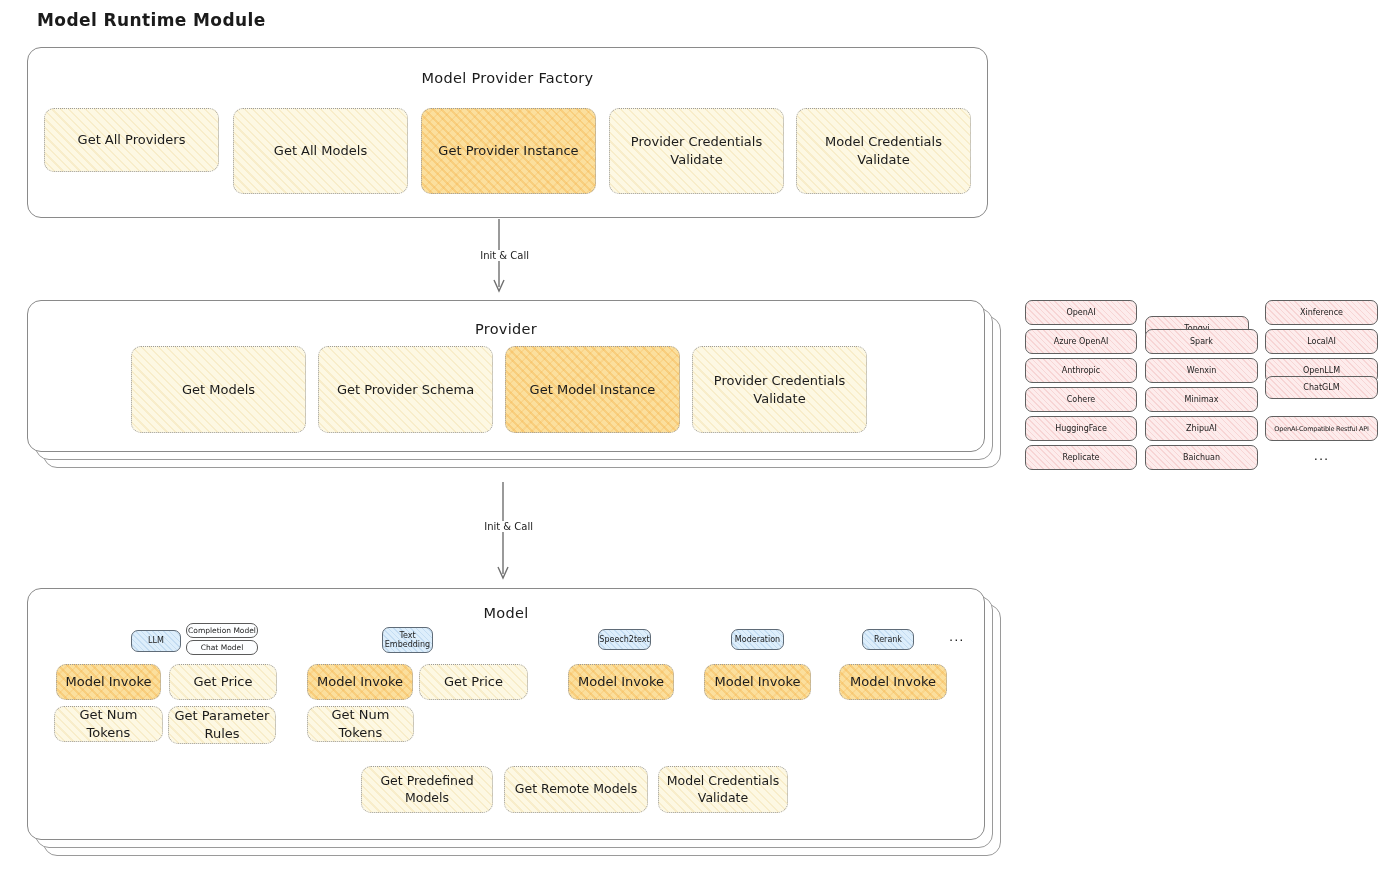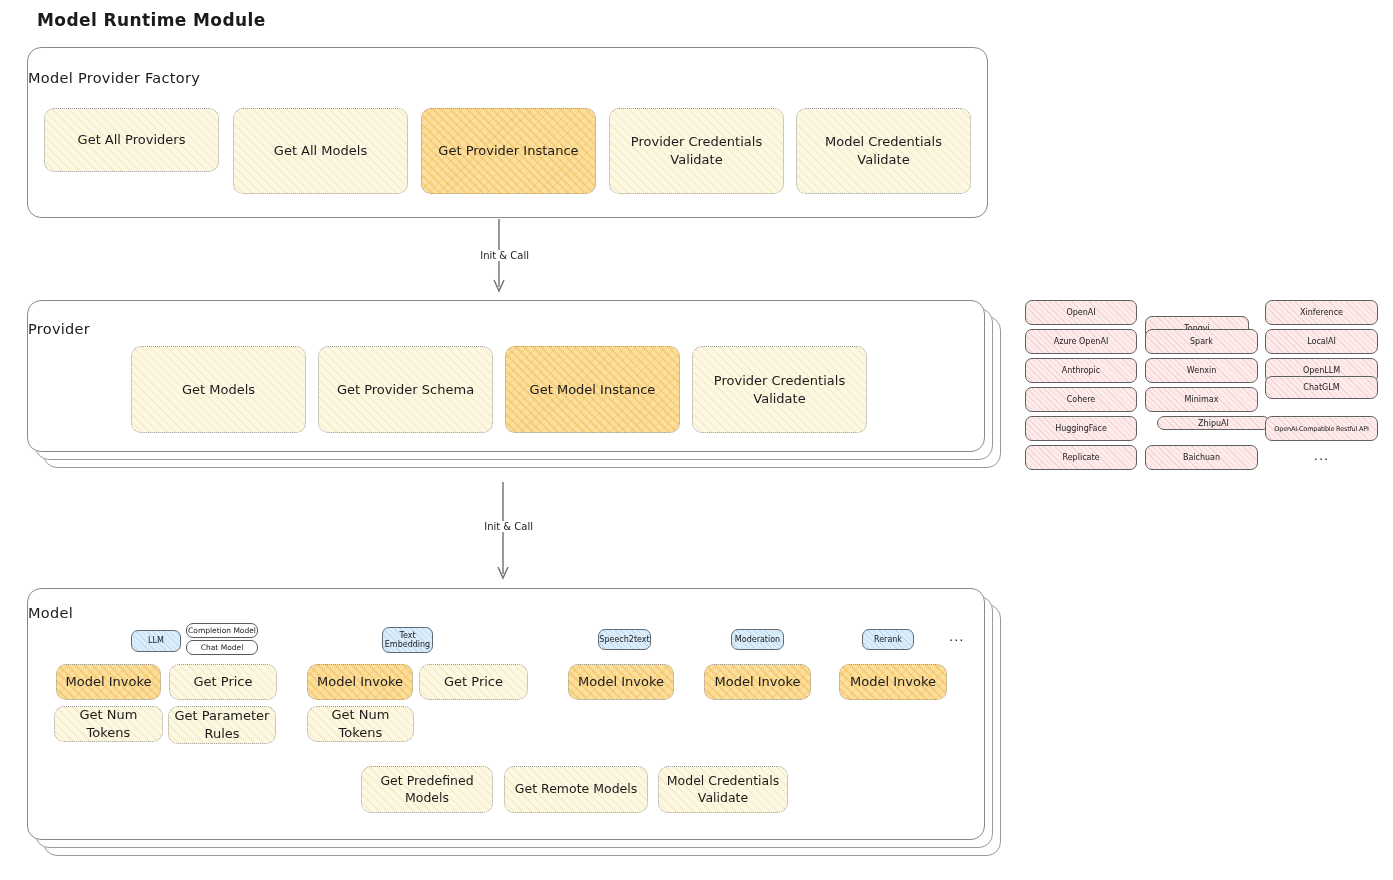--- a/index.html
+++ b/index.html
@@ -2,21 +2,21 @@
 <html><head>
 <meta charset="utf-8">
 <style>
   *{box-sizing:border-box;margin:0;padding:0}
   html,body{width:1393px;height:880px}
   body{position:relative;background:#ffffff;font-family:"DejaVu Sans",sans-serif;color:#1b1b1b;overflow:hidden}
   .page-title{position:absolute;left:37px;top:10px;font-size:17px;font-weight:bold;letter-spacing:.4px}
   .box{position:absolute;border:1.6px solid #8a8a8a;border-radius:14px;background:#fff;z-index:2}
   .layer{position:absolute;border:1.4px solid #9a9a9a;border-radius:14px;background:#fff}
   .z1{z-index:1}.z0{z-index:0}
-  .box-title{position:absolute;left:0;right:0;text-align:left;font-size:14.5px;letter-spacing:.3px}
+  .box-title{position:absolute;left:0;right:0;text-align:center;font-size:14.5px;letter-spacing:.3px}
   .btn{position:absolute;display:flex;align-items:center;justify-content:center;text-align:center;
        border:1.6px dotted #9b9b9b;border-radius:10px;font-size:13px;line-height:1.35;padding:3px 5px;
        background-color:#fdf8e3;
        background-image:repeating-linear-gradient(45deg,rgba(230,195,100,.20) 0 1.5px,transparent 1.5px 6px)}
   .btn.hl{background-color:#fbdf9d;
        background-image:repeating-linear-gradient(45deg,rgba(242,166,50,.30) 0 2px,transparent 2px 6px),
                         repeating-linear-gradient(135deg,rgba(242,166,50,.16) 0 1.5px,transparent 1.5px 7px)}
   .pchip{position:absolute;display:flex;align-items:center;justify-content:center;white-space:nowrap;
        border:1.4px solid #606060;border-radius:7px;font-size:8px;
        background-color:#fdecec;
@@ -67,21 +67,21 @@
   <div class="pchip" style="left:0px;top:29px;width:112px;height:25px">Azure OpenAI</div>
   <div class="pchip" style="left:0px;top:58px;width:112px;height:25px">Anthropic</div>
   <div class="pchip" style="left:0px;top:87px;width:112px;height:25px">Cohere</div>
   <div class="pchip" style="left:0px;top:116px;width:112px;height:25px">HuggingFace</div>
   <div class="pchip" style="left:0px;top:145px;width:112px;height:25px">Replicate</div>
 
   <div class="pchip" style="left:120px;top:16px;width:104px;height:25px">Tongyi</div>
   <div class="pchip" style="left:120px;top:29px;width:113px;height:25px">Spark</div>
   <div class="pchip" style="left:120px;top:58px;width:113px;height:25px">Wenxin</div>
   <div class="pchip" style="left:120px;top:87px;width:113px;height:25px">Minimax</div>
-  <div class="pchip" style="left:132px;top:116px;width:113px;height:14px">ZhipuAI</div>
+  <div class="pchip" style="left:120px;top:116px;width:113px;height:25px">ZhipuAI</div>
   <div class="pchip" style="left:120px;top:145px;width:113px;height:25px">Baichuan</div>
 
   <div class="pchip" style="left:240px;top:0px;width:113px;height:25px">Xinference</div>
   <div class="pchip" style="left:240px;top:29px;width:113px;height:25px">LocalAI</div>
   <div class="pchip" style="left:240px;top:58px;width:113px;height:25px">OpenLLM</div>
   <div class="pchip" style="left:240px;top:76px;width:113px;height:23px">ChatGLM</div>
   <div class="pchip longtext" style="left:240px;top:116px;width:113px;height:25px">OpenAI-Compatible Restful API</div>
   <div class="dots" style="left:240px;top:148px;width:113px;text-align:center">...</div>
 </div>
 

